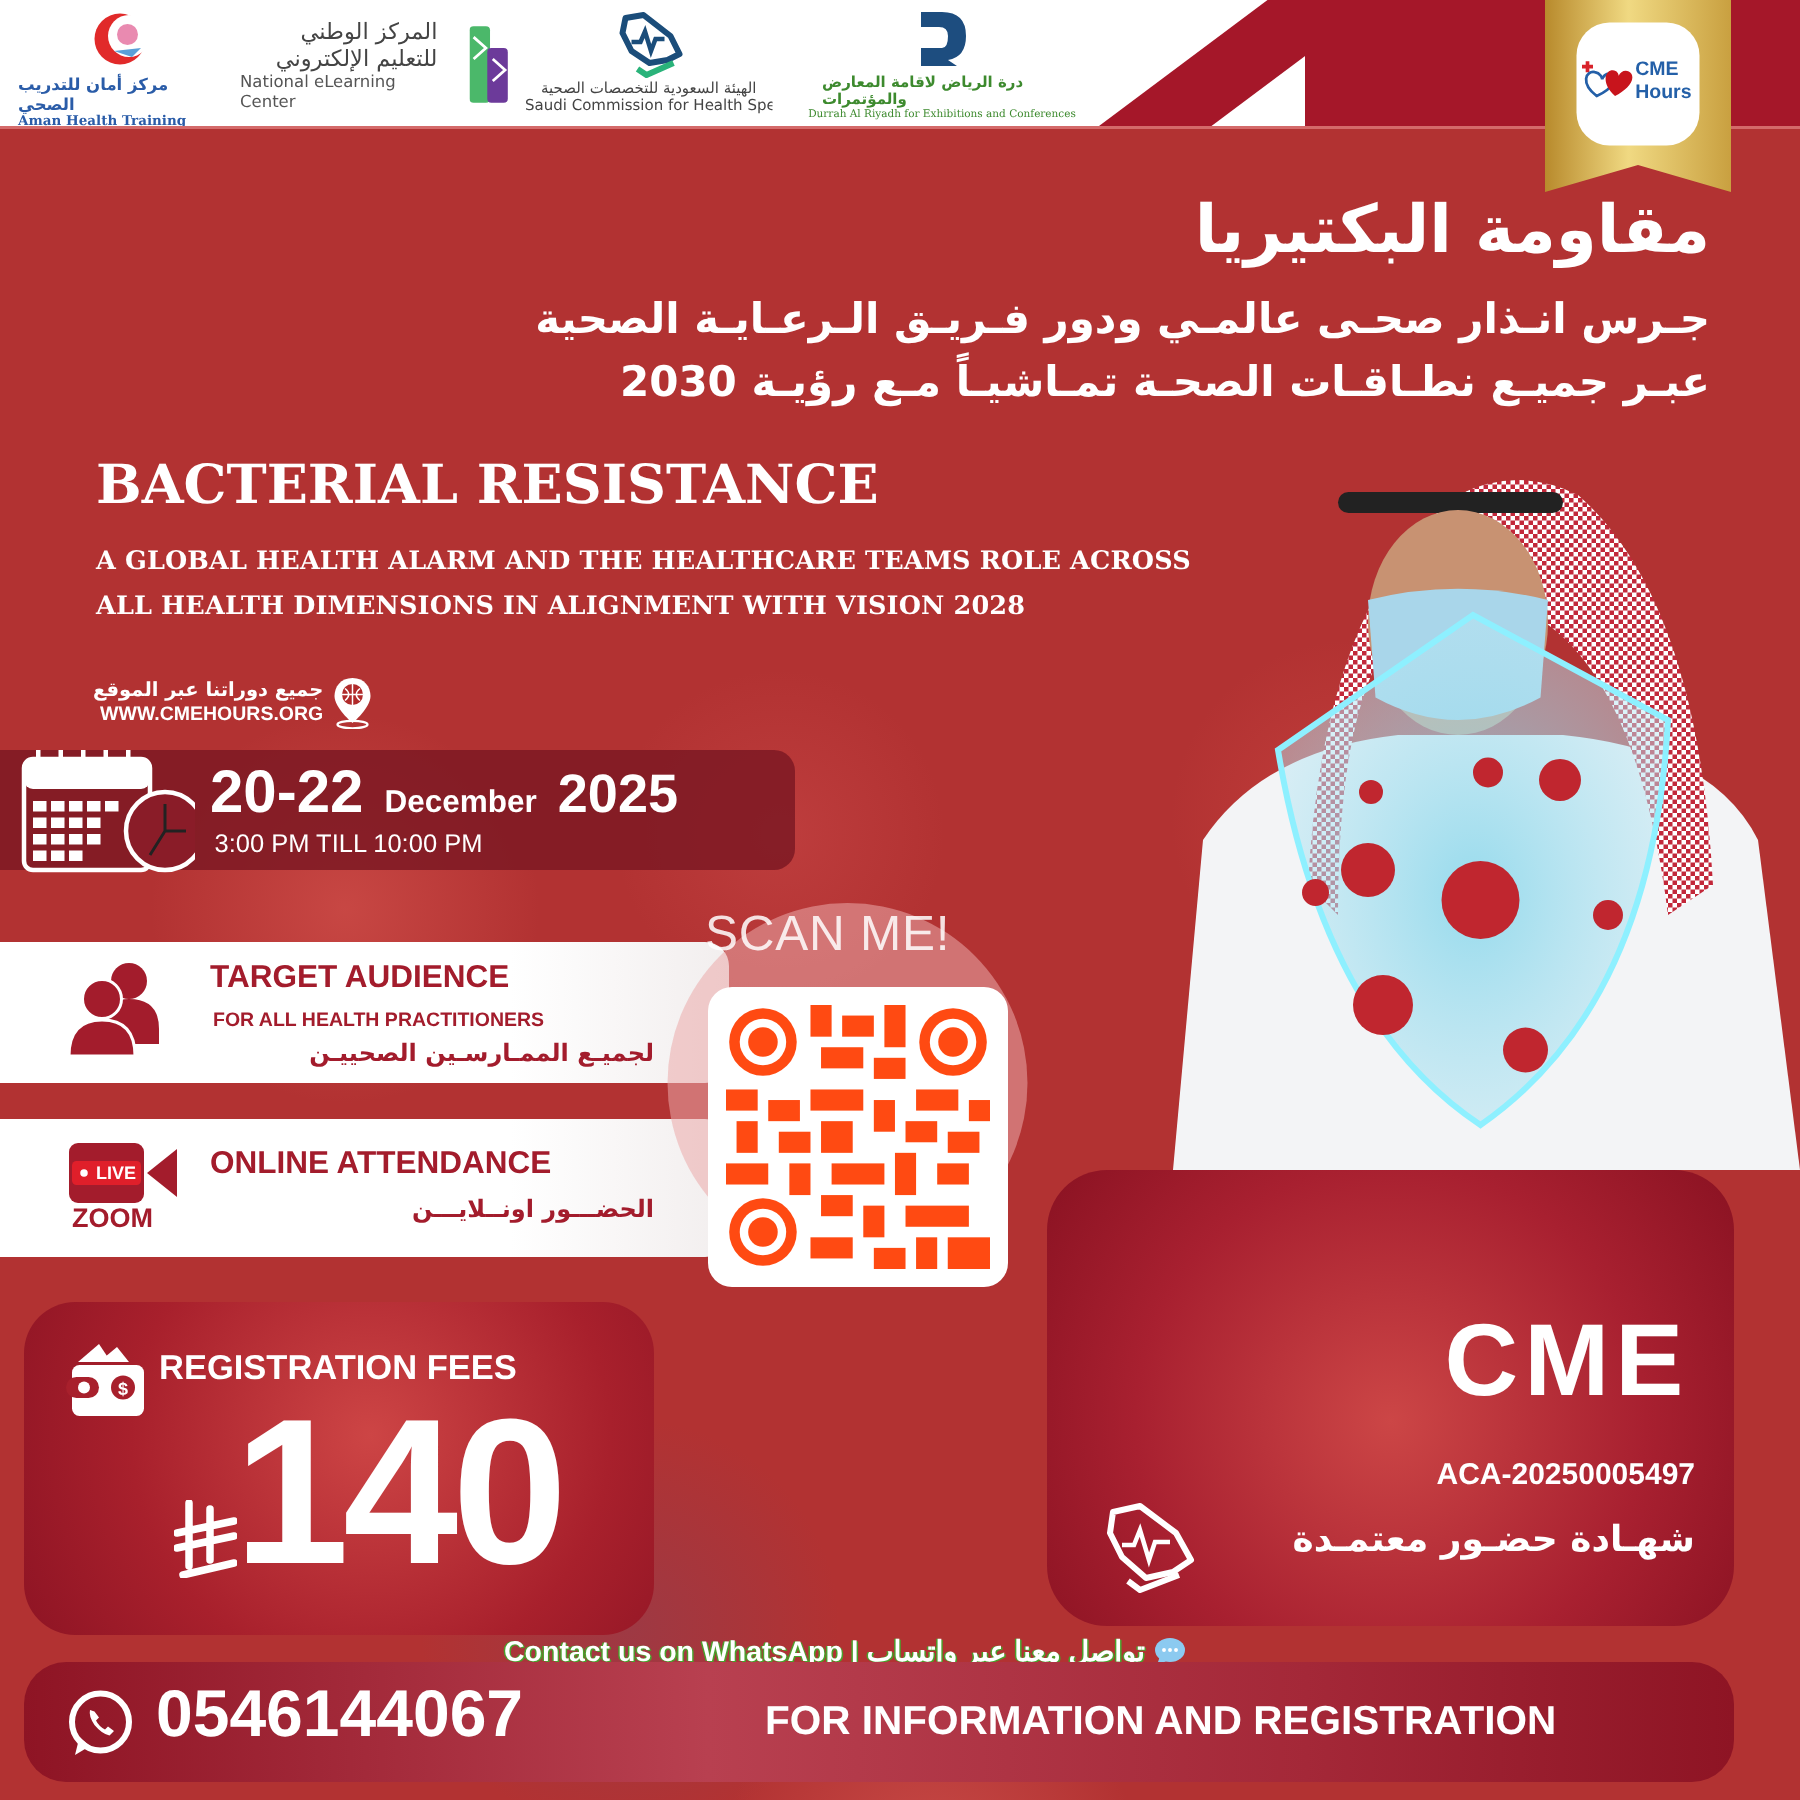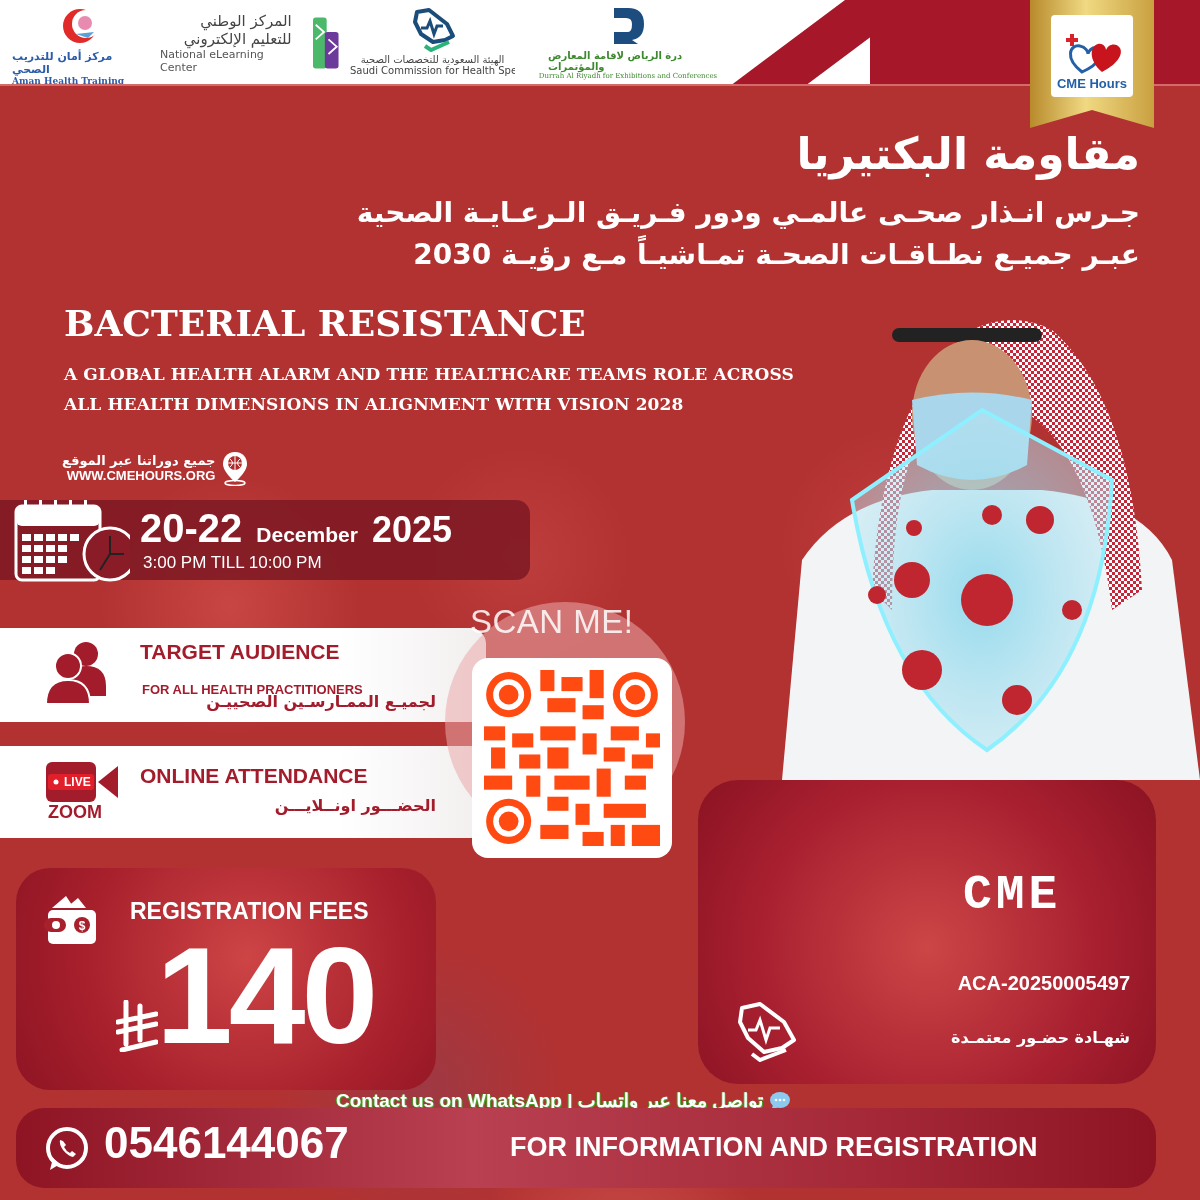--- a/index.html
+++ b/index.html
@@ -46,22 +46,22 @@
   .logo-durrah .ar { color: #3d8a2e; font-size: 10px; margin-top: 4px; }
   .logo-durrah .en { color: #3d8a2e; font-size: 7px; font-family: "DejaVu Serif", serif; white-space: nowrap; }
   
   .ribbon {
     position: absolute; left: 1030px; top: 0; width: 124px; height: 128px;
     background: linear-gradient(90deg, #b88a2c, #f0d982 45%, #c9a040);
     clip-path: polygon(0 0, 100% 0, 100% 100%, 50% 86%, 0 100%);
   }
   .ribbon-card {
     position: absolute; left: 1051px; top: 15px; width: 82px; height: 82px;
-    background: #fff; border-radius: 4px;
-    display: flex; flex-direction: column; align-items: center; justify-content: flex-end; padding-bottom: 6px;
+    background: #fff; border-radius: 22px;
+    display: flex; flex-direction: row; align-items: center; justify-content: flex-end; padding-bottom: 6px;
   }
   .ribbon-card .label { color: #2460a8; font-weight: bold; font-size: 13px; font-family: "Liberation Sans", sans-serif; }
   
   .ar-title {
     position: absolute; right: 60px; top: 128px; font-size: 44px; font-weight: bold;
     direction: rtl; white-space: nowrap; letter-spacing: 1px;
   }
   .ar-sub { position: absolute; right: 60px; font-size: 28px; font-weight: bold; direction: rtl; white-space: nowrap; }
   .ar-sub1 { top: 196px; }
   .ar-sub2 { top: 238px; }
@@ -104,32 +104,32 @@
   .zoom-label { position: absolute; left: 48px; top: 56px; font-family: "Liberation Sans", sans-serif; font-weight: bold; font-size: 18px; color: #a31c2c; }
   
   .scan-label { position: absolute; left: 470px; top: 603px; font-family: "Liberation Sans", sans-serif; font-size: 33px; color: rgba(255,255,255,0.85); letter-spacing: 0.5px; }
   .qr-circle { position: absolute; left: 445px; top: 602px; width: 240px; height: 240px; border-radius: 50%; background: rgba(235,170,170,0.55); }
   .qr-frame { position: absolute; left: 472px; top: 658px; width: 200px; height: 200px; background: #fff; border-radius: 16px; padding: 12px; }
   
   .fees-card {
     position: absolute; left: 16px; top: 868px; width: 420px; height: 222px; border-radius: 34px;
     background: radial-gradient(circle at 55% 40%, #cd4545 0, #a8202c 60%, #8e1424 100%);
   }
-  .fees-title { position: absolute; left: 114px; top: 30px; font-family: "Liberation Sans", sans-serif; font-weight: bold; font-size: 23px; }
+  .fees-title { position: absolute; left: 90px; top: 30px; font-family: "Liberation Sans", sans-serif; font-weight: bold; font-size: 23px; }
   .fees-amount { position: absolute; left: 140px; top: 52px; font-family: "Liberation Sans", sans-serif; font-weight: bold; font-size: 138px; letter-spacing: -4px; line-height: 150px; }
   .sar-sign { position: absolute; left: 100px; top: 132px; }
   
   .cme-card {
     position: absolute; left: 698px; top: 780px; width: 458px; height: 304px; border-radius: 40px;
     background: radial-gradient(circle at 50% 55%, #cc4646 0, #a82030 60%, #8a1222 100%);
   }
   .cme-num { position: absolute; left: 30px; top: 0px; font-family: "Liberation Sans", sans-serif; font-weight: bold; font-size: 200px; letter-spacing: -10px; line-height: 230px; }
-  .cme-label { position: absolute; left: 265px; top: 88px; font-family: Liberation Mono, monospace; font-weight: bold; font-size: 48px; letter-spacing: 4px; }
+  .cme-label { position: absolute; left: 265px; top: 88px; font-family: Liberation Sans, sans-serif; font-weight: bold; font-size: 68px; letter-spacing: 4px; }
   .cme-code { position: absolute; right: 26px; top: 192px; font-family: "Liberation Sans", sans-serif; font-weight: bold; font-size: 20px; }
-  .cme-ar { position: absolute; right: 26px; top: 248px; font-weight: bold; font-size: 16px; direction: rtl; white-space: nowrap; }
+  .cme-ar { position: absolute; right: 26px; top: 232px; font-weight: bold; font-size: 24px; direction: rtl; white-space: nowrap; }
   .scfhs-mini { position: absolute; left: 36px; top: 222px; }
   
   .contact-line {
     position: absolute; left: 336px; top: 1089px; font-family: "Liberation Sans", sans-serif; font-weight: bold; font-size: 19px;
     color: #fff; text-shadow: 1px 1px 0 #4aa02c, -1px 0 0 #4aa02c; white-space: nowrap; display: flex; align-items: center; gap: 6px;
   }
   .footer-bar {
     position: absolute; left: 16px; top: 1108px; width: 1140px; height: 80px; border-radius: 28px;
     background: linear-gradient(90deg, #8e1424 0, #b84050 40%, #a42838 75%, #8e1424 100%);
   }
@@ -298,21 +298,21 @@
 <div class="date-time">3:00 PM TILL 10:00 PM</div>
 
 <div class="info-card card-audience">
   <svg style="position:absolute;left:44px;top:12px" width="66" height="66" viewBox="0 0 66 66">
     <circle cx="42" cy="14" r="12" fill="#a31c2c"></circle>
     <path d="M26 40 Q28 26 42 26 Q62 26 62 46 L62 56 L40 56 Z" fill="#a31c2c"></path>
     <circle cx="24" cy="26" r="13" fill="#a31c2c" stroke="#fff" stroke-width="2"></circle>
     <path d="M2 64 Q2 40 24 40 Q46 40 46 64 Z" fill="#a31c2c" stroke="#fff" stroke-width="2"></path>
   </svg>
   <span class="card-title" style="top:12px">TARGET AUDIENCE</span>
-  <span class="card-sub" style="top:54px">FOR ALL HEALTH PRACTITIONERS</span>
+  <span class="card-sub" style="top:44px">FOR ALL HEALTH PRACTITIONERS</span>
   <span class="card-ar" style="top:64px">لجميـع الممـارسـين الصحييـن</span>
 </div>
 
 <div class="info-card card-online">
   <svg style="position:absolute;left:44px;top:14px" width="76" height="44" viewBox="0 0 76 44">
     <rect x="2" y="2" width="50" height="40" rx="6" fill="#a31c2c"></rect>
     <polygon points="54,22 74,6 74,38" fill="#a31c2c"></polygon>
     <rect x="4" y="14" width="46" height="16" rx="3" fill="#e01f2a"></rect>
     <circle cx="12" cy="22" r="2.5" fill="#fff"></circle>
   </svg>

